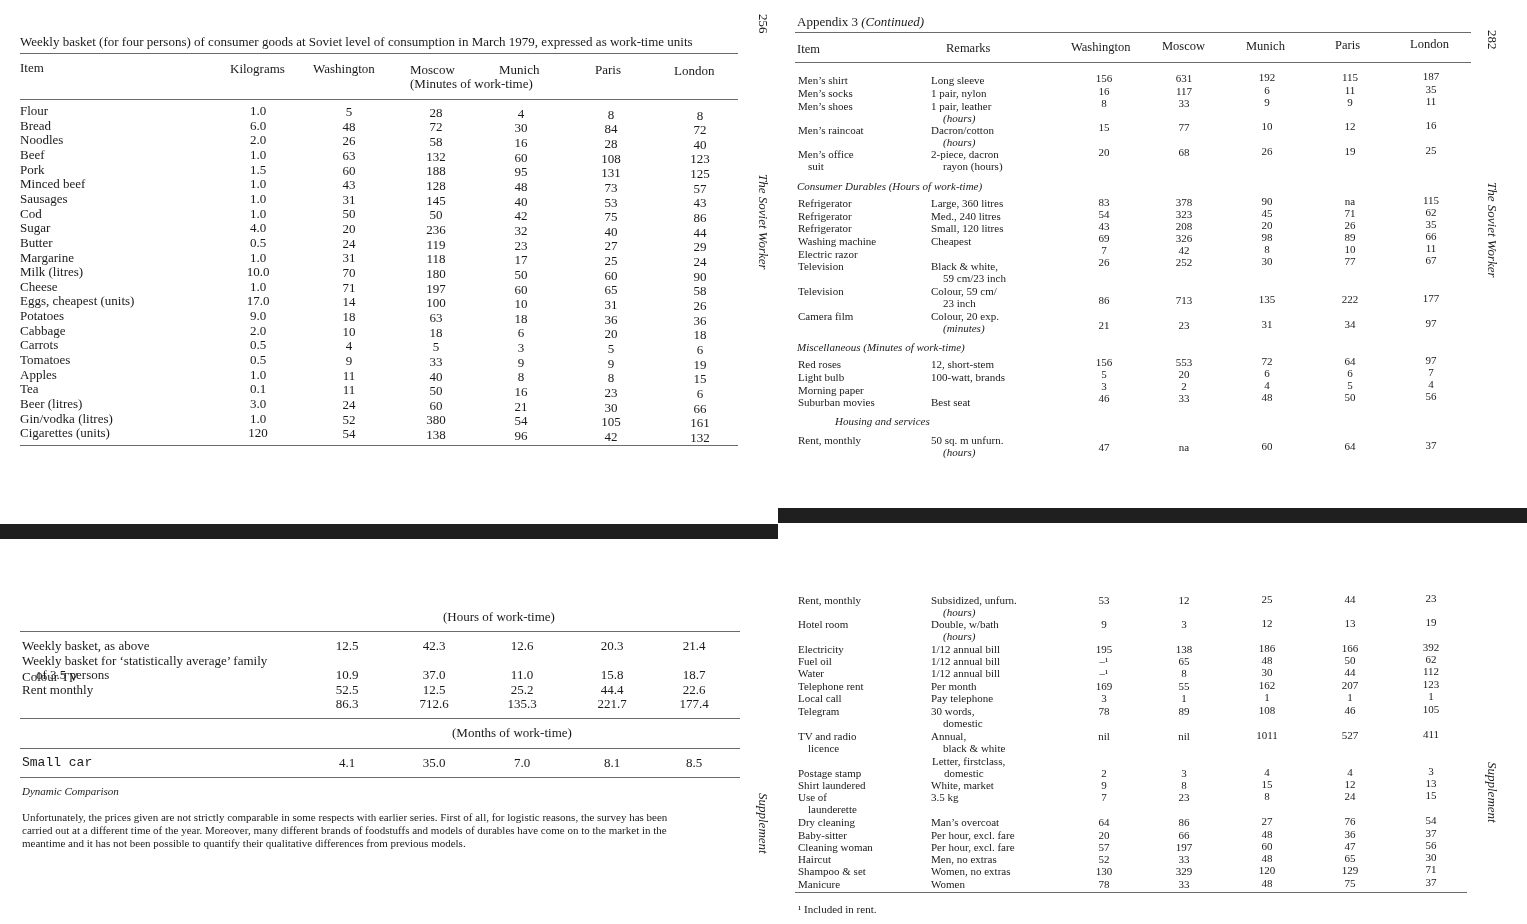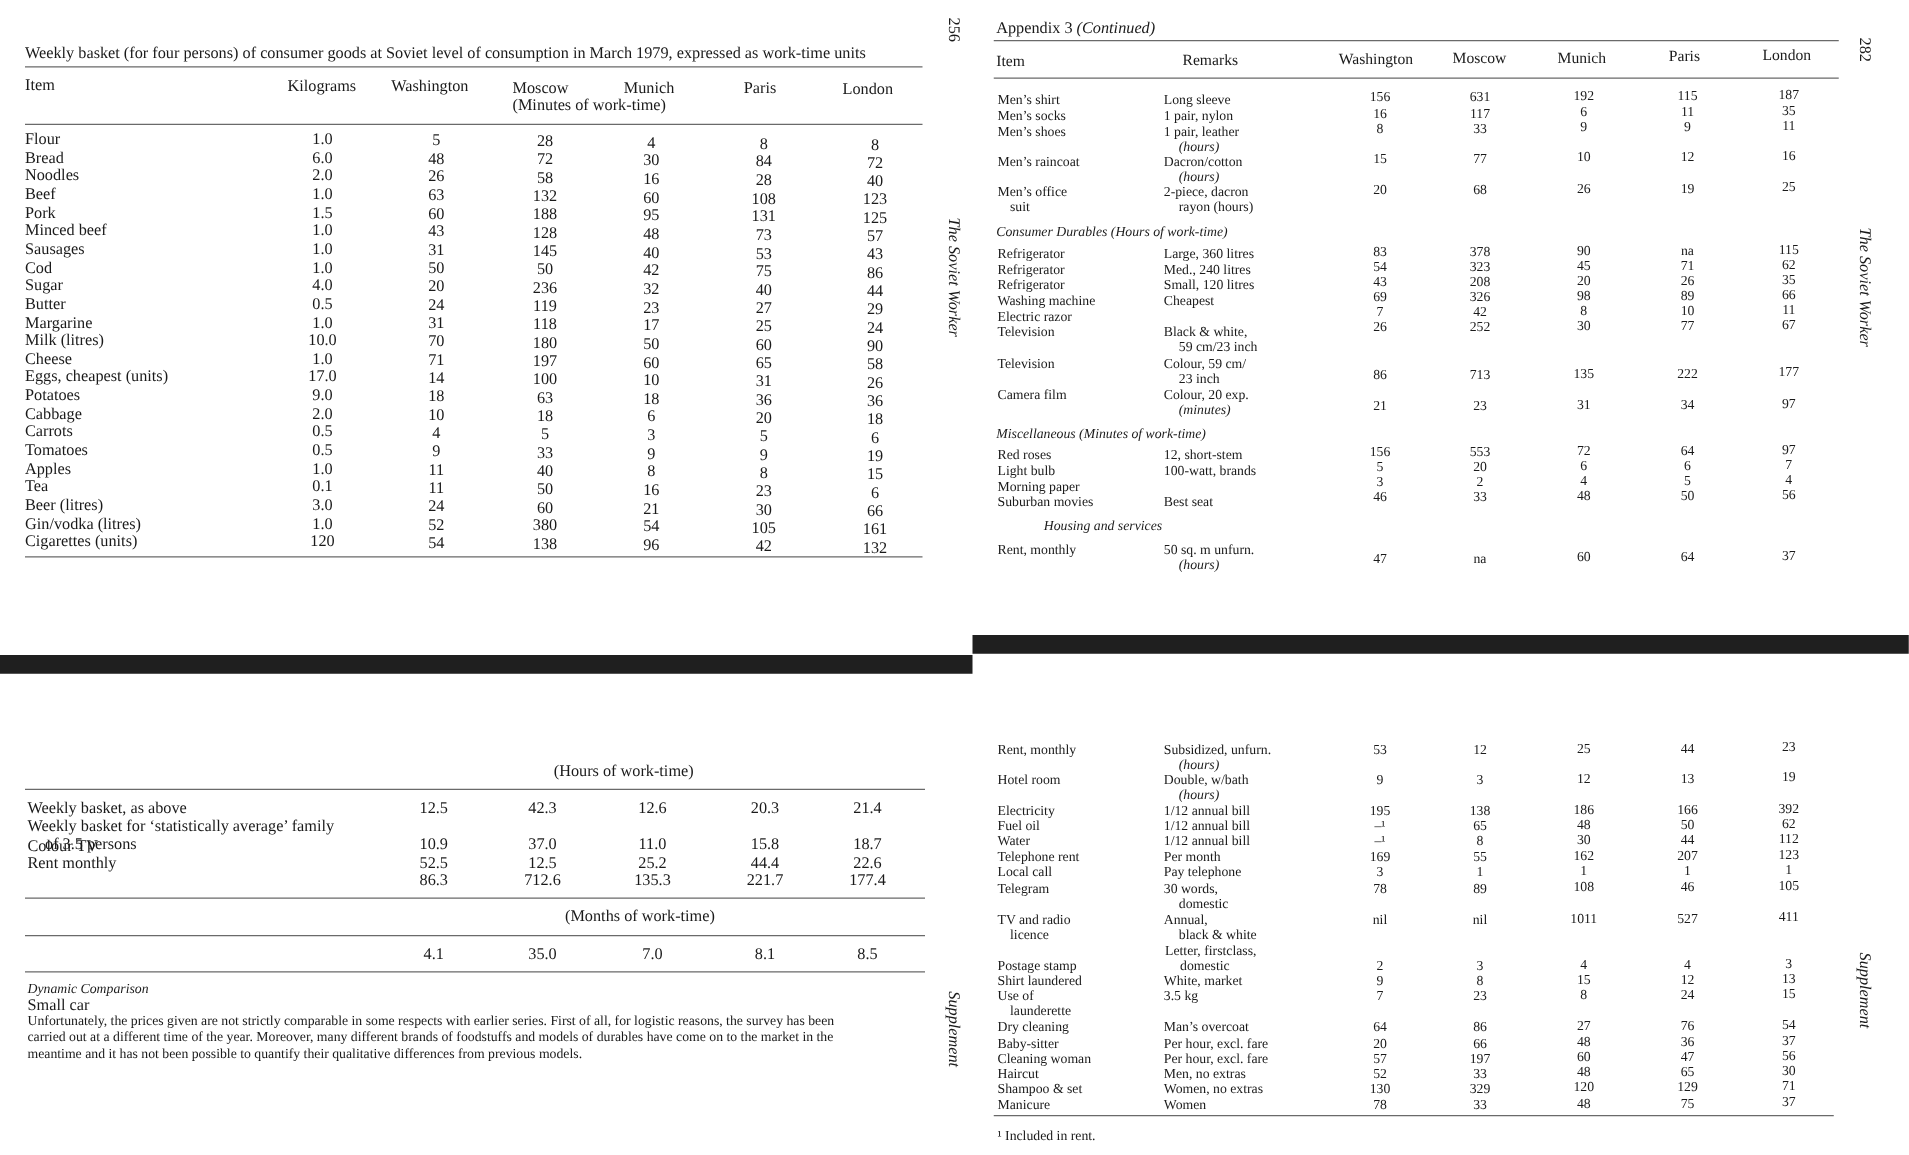--- a/index.html
+++ b/index.html
@@ -285,21 +285,21 @@
         <div class="num t13" style="left:522px;top:696px;">135.3</div>
         <div class="num t13" style="left:612px;top:696px;">221.7</div>
         <div class="num t13" style="left:694px;top:696px;">177.4</div>
       </div>
     </div>
   <div class="rule" style="left:20px;top:718px;width:720px;"></div>
   <div class="abs t13" style="left:452px;top:725px;">(Months of work-time)</div>
   <div class="rule" style="left:20px;top:748px;width:720px;"></div>
   <div id="lb-months">
       <div>
-        <div class="abs t13" style="left:22px;top:796px;">Small car</div>
+        <div class="abs t13" style="left:22px;top:755px;font-family:Liberation Mono, monospace;">Small car</div>
         <div class="num t13" style="left:347px;top:755px;">4.1</div>
         <div class="num t13" style="left:434px;top:755px;">35.0</div>
         <div class="num t13" style="left:522px;top:755px;">7.0</div>
         <div class="num t13" style="left:612px;top:755px;">8.1</div>
         <div class="num t13" style="left:694px;top:755px;">8.5</div>
       </div>
     </div>
   <div class="rule" style="left:20px;top:777px;width:720px;"></div>
   <div class="abs t11 it" style="left:22px;top:785px;">Dynamic Comparison</div>
   <div class="abs t11" style="left:22px;top:811px;">Unfortunately, the prices given are not strictly comparable in some respects with earlier series. First of all, for logistic reasons, the survey has been</div>

